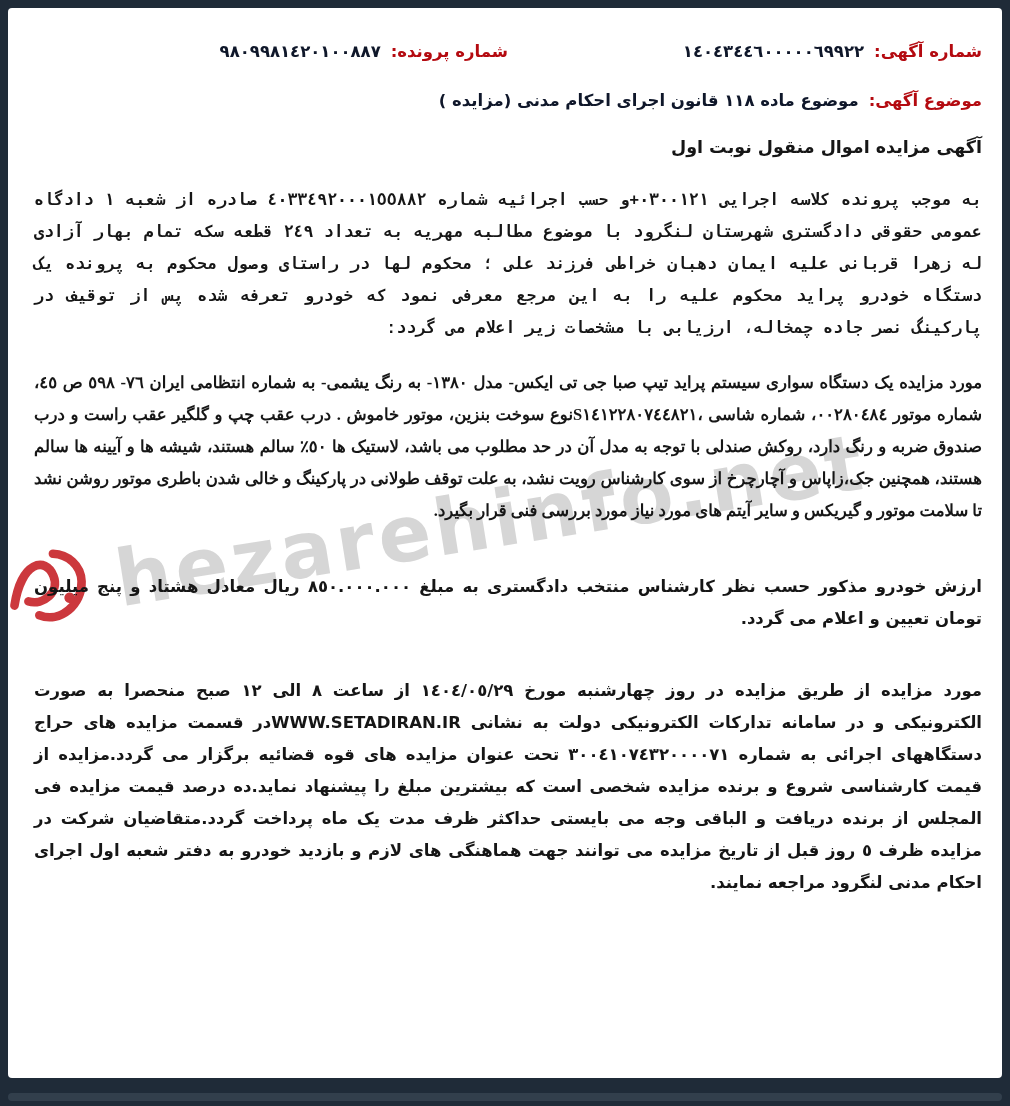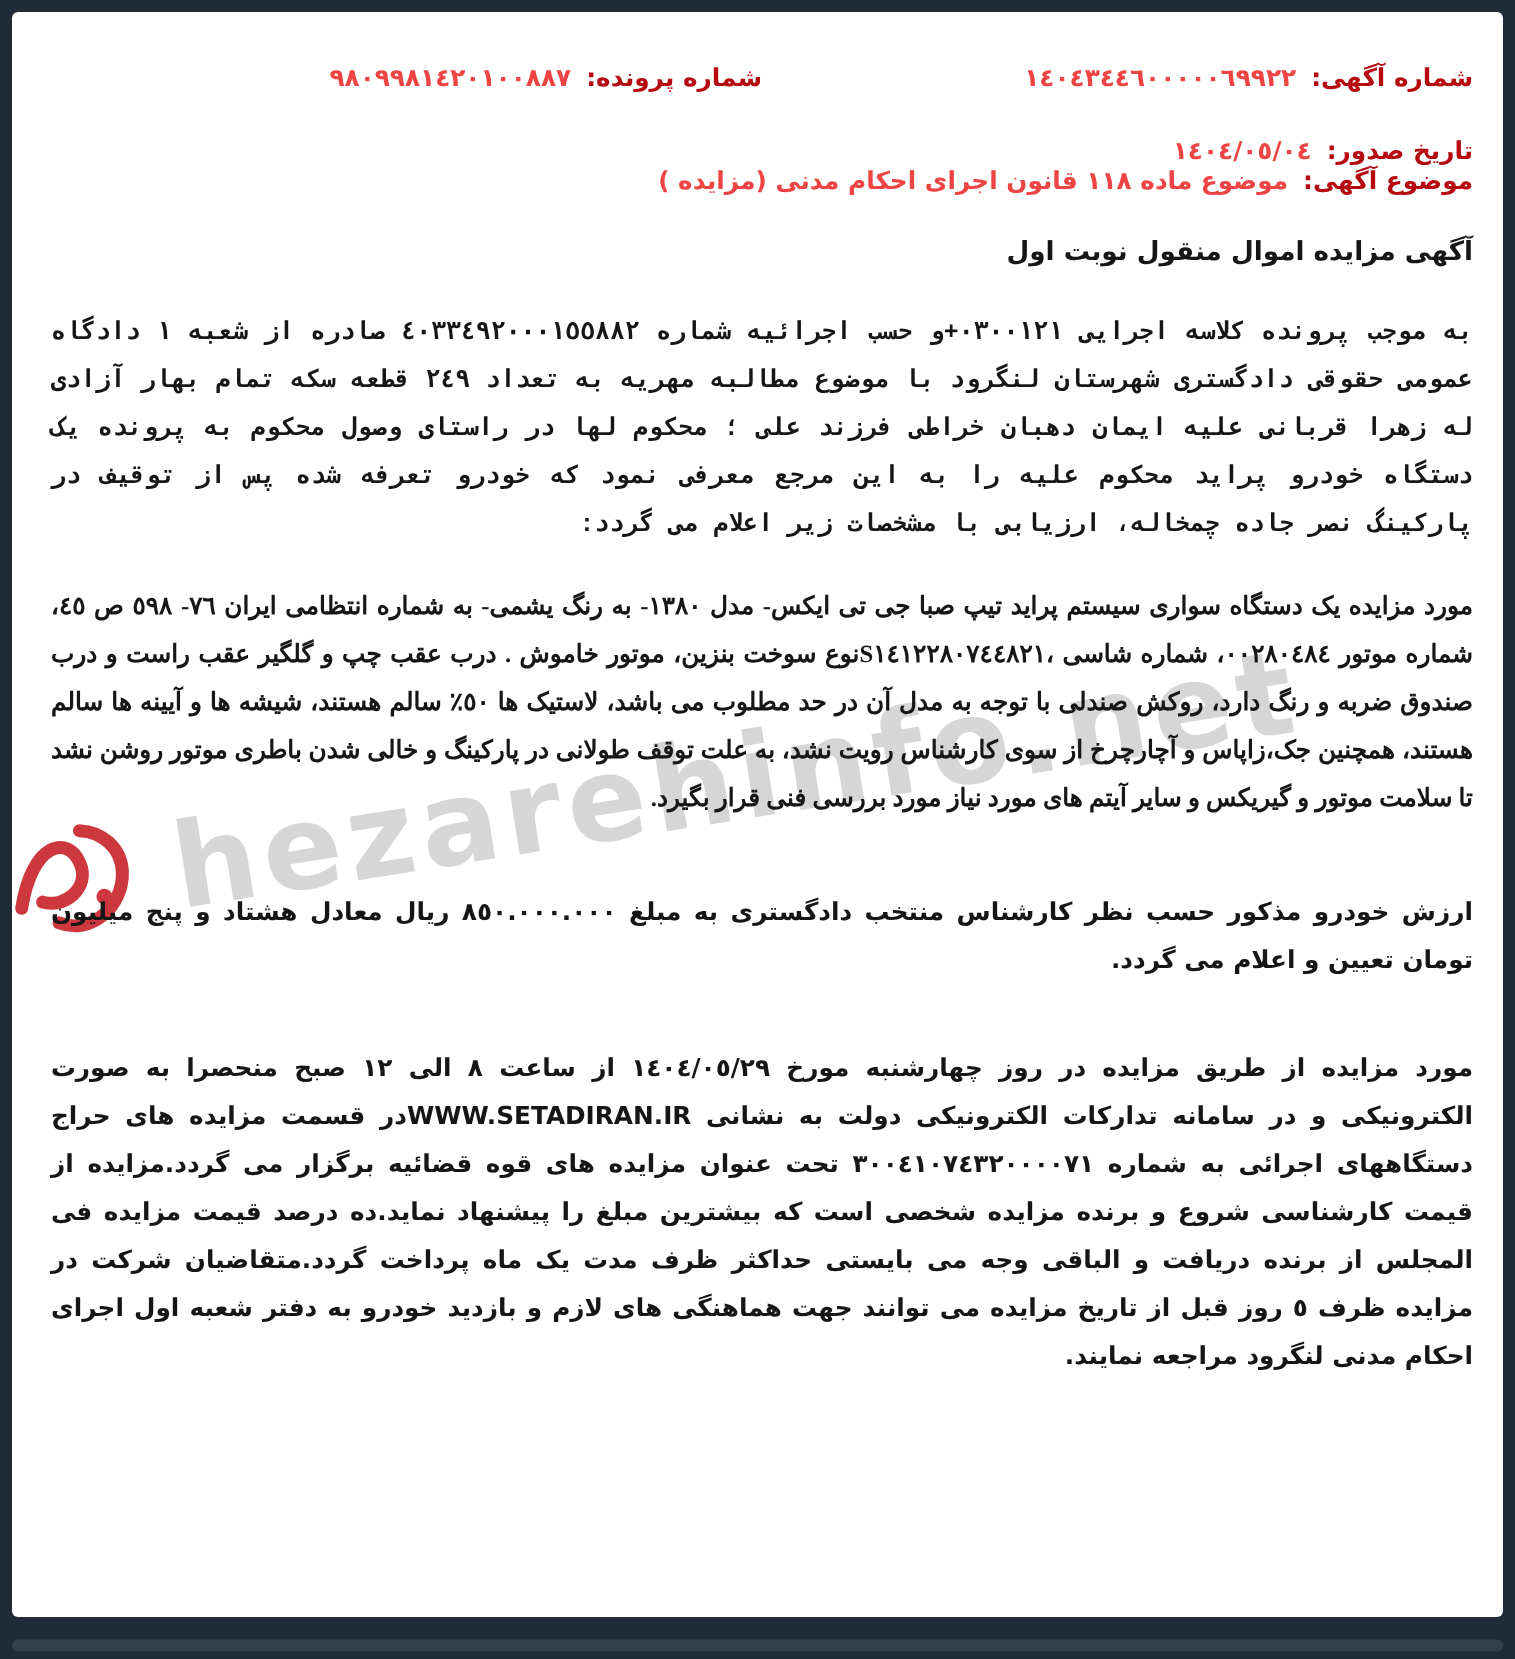--- a/index.html
+++ b/index.html
@@ -50,21 +50,21 @@
     font-weight: bold;
     z-index: 2;
     overflow: hidden;
   }
   .grid2 {
     display: grid;
     grid-template-columns: 1fr 1fr;
   }
   .field { font-size: 16.5px; line-height: 1.25; white-space: nowrap; }
   .lbl { color: #b40a10; margin-left: 10px; }
-  .val { color: #ef4444; }
+  .val { color: #0f172a; }
   .r2 { margin-top: 28px; }
   .r3 { }
   .r4 { margin-top: 32px; }
   .notice-title { margin-top: 26px; font-size: 17.5px; }
   .para {
     margin: 0;
     font-size: 16.5px;
     line-height: 32px;
     text-align: justify;
   }
@@ -103,23 +103,20 @@
       <div class="grid2">
         <div class="field">
           <span class="lbl">شماره آگهی:</span><span class="val">١٤٠٤٣٤٤٦٠٠٠٠٠٦٩٩٢٢</span>
         </div>
         <div class="field">
           <span class="lbl">شماره پرونده:</span><span class="val">٩٨٠٩٩٨١٤٢٠١٠٠٨٨٧</span>
         </div>
       </div>
 
       <div class="grid2 r2">
-        <div class="field">
-          <span class="lbl">تاریخ صدور:</span><span class="val">١٤٠٤/٠٥/٠٤</span>
-        </div>
       </div>
 
       <div class="field r3">
         <span class="lbl">موضوع آگهی:</span><span class="val">موضوع ماده ١١٨ قانون اجرای احکام مدنی (مزایده )</span>
       </div>
 
 
       <div class="notice-title">آگهی مزایده اموال منقول نوبت اول</div>
 
       <p class="para p1">به موجب پرونده کلاسه اجرایی ٠٣٠٠١٢١+و حسب اجرائیه شماره ٤٠٣٣٤٩٢٠٠٠١٥٥٨٨٢ صادره از شعبه ١ دادگاه عمومی حقوقی دادگستری شهرستان لنگرود با موضوع مطالبه مهریه به تعداد ٢٤٩ قطعه سکه تمام بهار آزادی   له زهرا قربانی علیه ایمان دهبان خراطی فرزند علی ؛ محکوم لها در راستای وصول محکوم به پرونده یک دستگاه خودرو پراید محکوم علیه را به این مرجع معرفی نمود که خودرو تعرفه شده پس از توقیف در پارکینگ نصر جاده چمخاله، ارزیابی با مشخصات زیر اعلام می گردد:</p>

